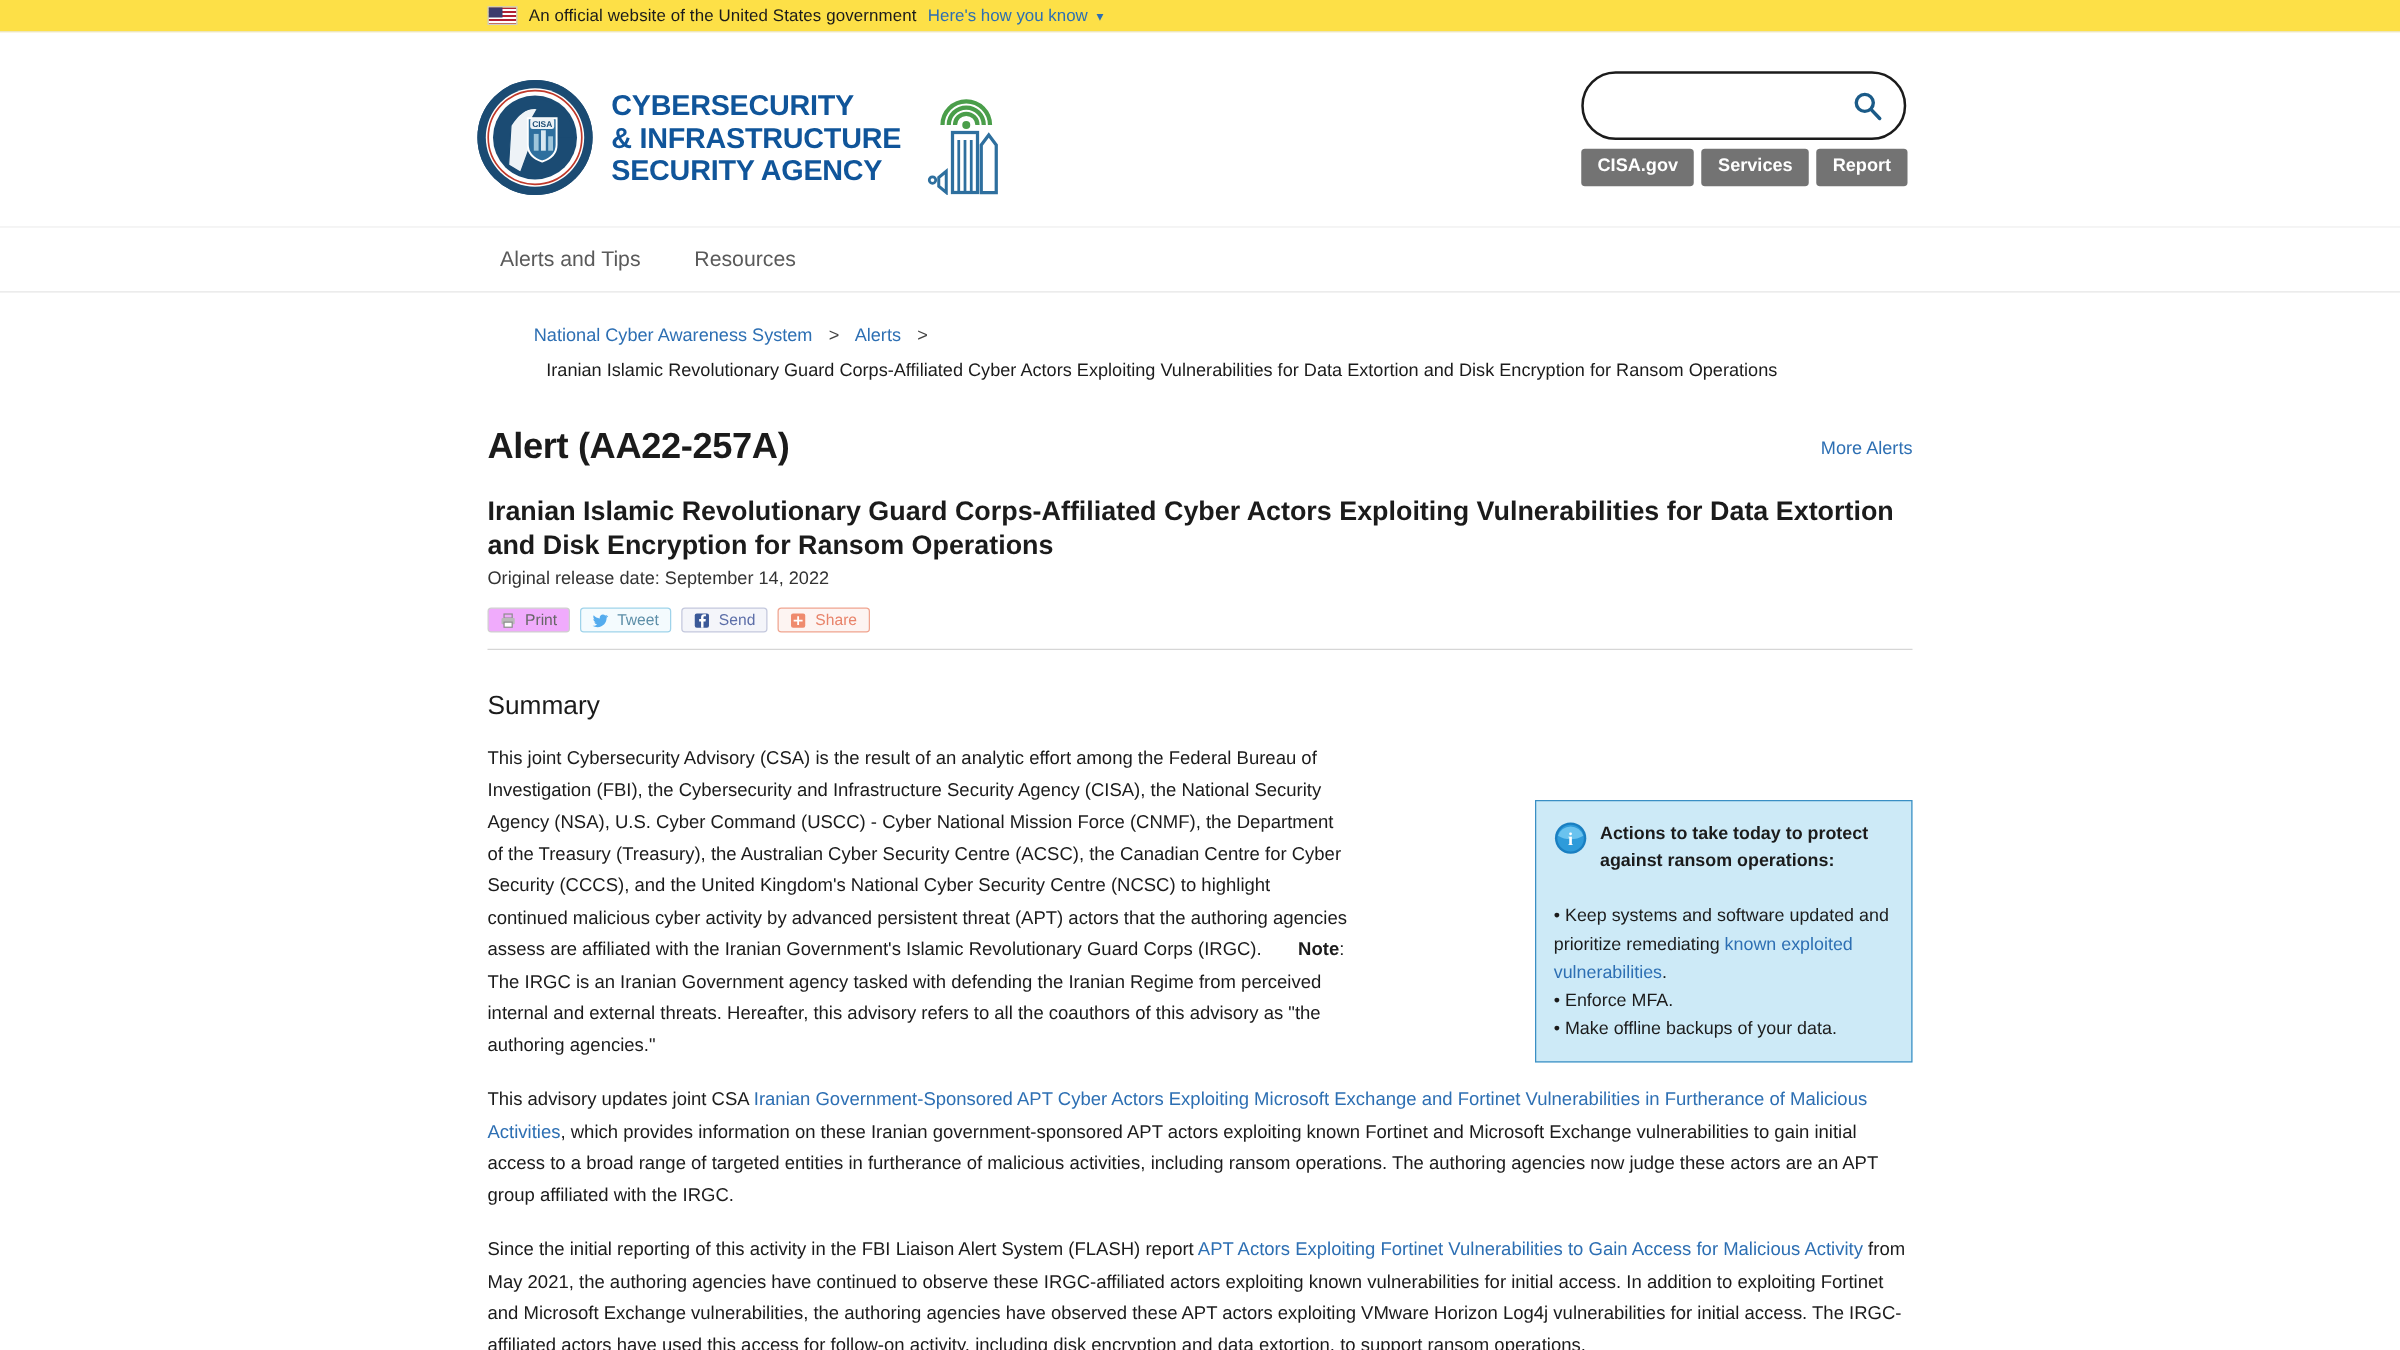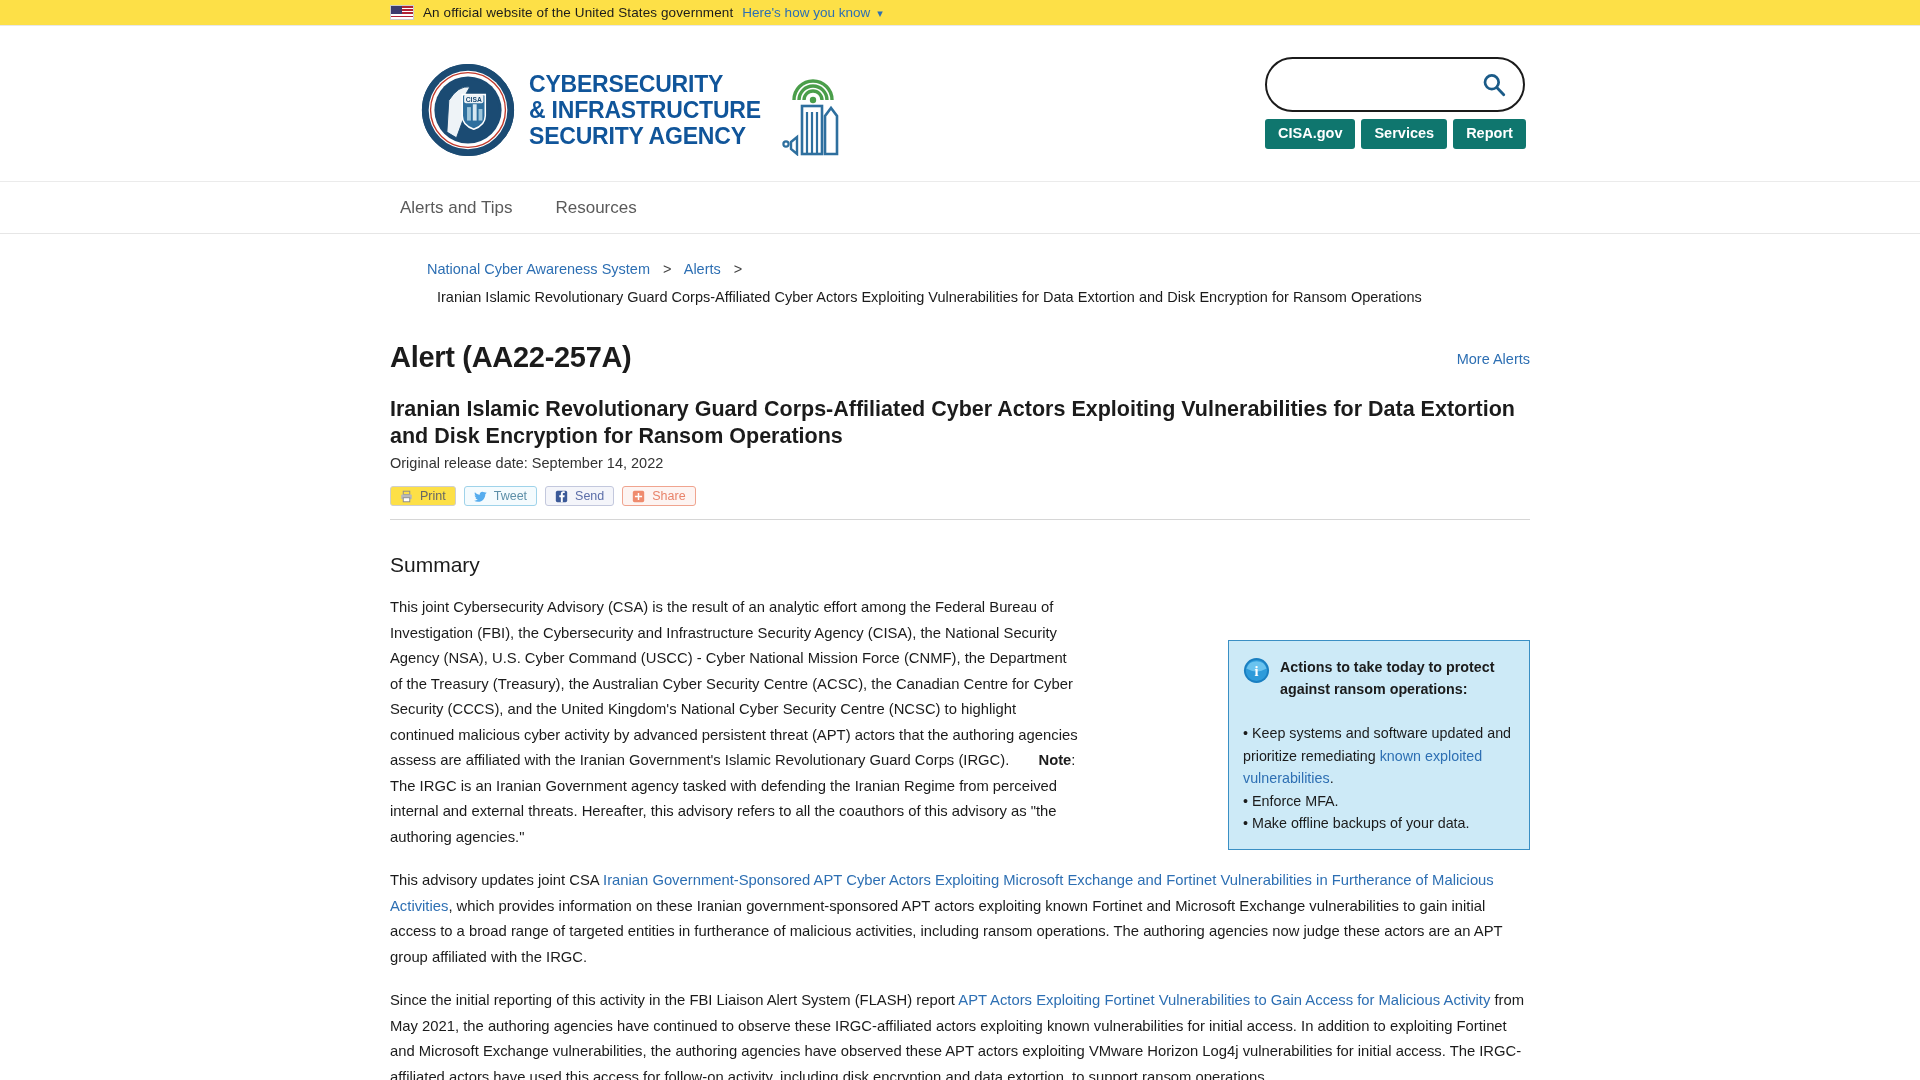--- a/index.html
+++ b/index.html
@@ -27,21 +27,21 @@
   }
   .flag .canton{
     position:absolute;left:0;top:0;width:11px;height:8px;background:#3c3b6e;
   }
   .gov-text{ font-size:13.5px; color:#1b1b1b; letter-spacing:.1px;}
   .gov-link{ color:#2d6fb3; font-size:13.5px; cursor:pointer; }
   .gov-caret{ display:inline-block; margin-left:7px; color:#2d6fb3; font-size:11px; }
 
   
   .header{ height:155px; position:relative; background:#fff; }
-  .logo-wrap{ position:absolute; left:420px; top:36px; display:flex; align-items:center; gap:13px;}
+  .logo-wrap{ position:absolute; left:380px; top:36px; display:flex; align-items:center; gap:13px;}
   .seal{ width:96px; height:96px; flex:0 0 96px; }
   .logo-text{
     font-weight:bold; font-size:23px; line-height:26px; color:#10559a;
     letter-spacing:-0.2px; text-transform:uppercase;
   }
   .bldg-icon{ width:64px; height:92px; margin-left:4px; }
 
   .search-area{ position:absolute; right:395px; top:31px; width:260px; }
   .search-box{
     width:260px;height:55px;border:2.5px solid #1b1b1b;border-radius:28px;
@@ -49,21 +49,21 @@
     padding-right:16px;
   }
   .search-input{
     border:none; outline:none; background:transparent; flex:1;
     height:100%; font-size:16px; font-family:"Liberation Sans", sans-serif;
     padding-left:18px; color:#1b1b1b;
   }
   .mag{ width:26px;height:26px; flex:0 0 26px;}
   .hdr-btns{ display:flex; gap:6px; margin-top:7px; justify-content:flex-start;}
   .hdr-btn{
-    background:#0f766e; color:#fff; border:none; border-radius:3px;
+    background:#737373; color:#fff; border:none; border-radius:3px;
     font-size:14.5px; font-weight:bold; padding:7px 13px;
     font-family:"Liberation Sans", sans-serif; cursor:pointer;
     line-height:1.1;
   }
 
   
   .nav{
     height:53px; border-top:1px solid #ebebeb; border-bottom:1px solid #e6e6e6;
     display:flex; align-items:center; padding-left:400px; gap:43px;
   }
@@ -84,21 +84,21 @@
     font-size:21.5px; font-weight:bold; color:#1b1b1b; line-height:27px;
     margin-top:22px; max-width:1125px;
   }
   .reldate{ font-size:14.5px; color:#333; margin-top:5px; }
 
   .share-row{ display:flex; gap:8px; margin-top:15px; padding-bottom:13px;
               border-bottom:1px solid #d6d6d6; }
   .sbtn{
     display:inline-flex; align-items:center; gap:7px;
     height:20px; padding:0 9px; border-radius:3px;
-    font-size:12.5px; cursor:pointer; background:#fde047;
+    font-size:12.5px; cursor:pointer; background:#f0abfc;
   }
   .sbtn.print{ border:1px solid #cfcfcf; color:#666; }
   .sbtn.tweet{ border:1px solid #9fd3ea; color:#5d8fa8; background:#f4fbfe;}
   .sbtn.send { border:1px solid #c3c8dd; color:#5c6ea8; background:#f4f5fa;}
   .sbtn.share{ border:1px solid #f0a48f; color:#e8836a; background:#fdf4f2;}
   .ico{ width:13px;height:13px; display:inline-block; flex:0 0 13px;}
 
   h2.sec{ font-size:21px; font-weight:normal; color:#1b1b1b; margin:33px 0 0 0; }
 
   .body-wrap{ position:relative; margin-top:18px; }

